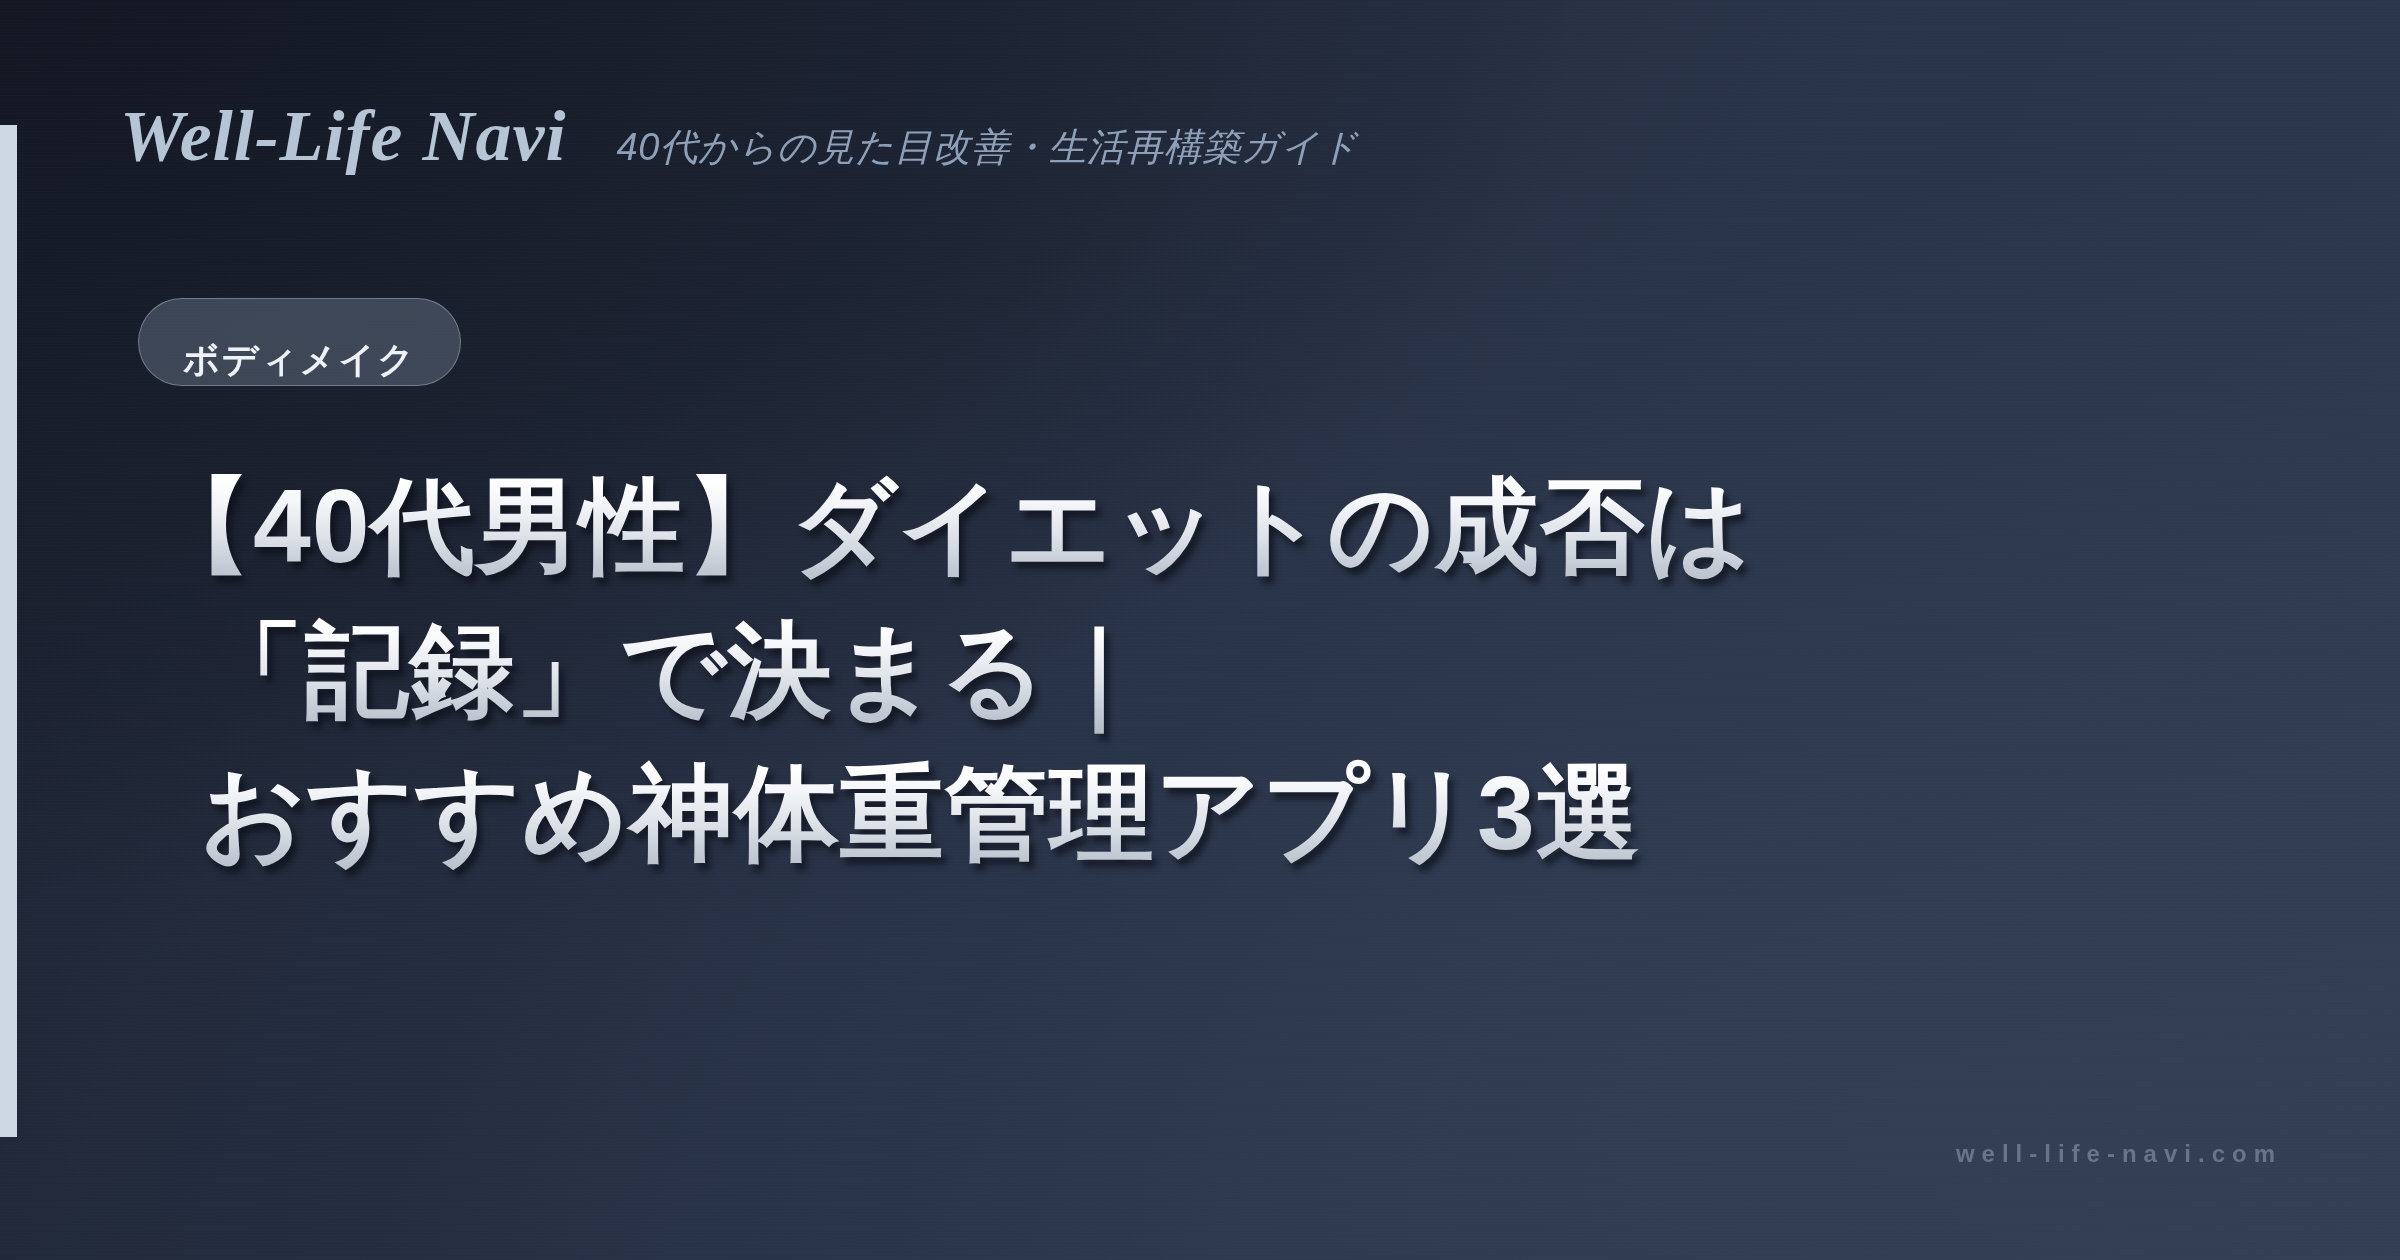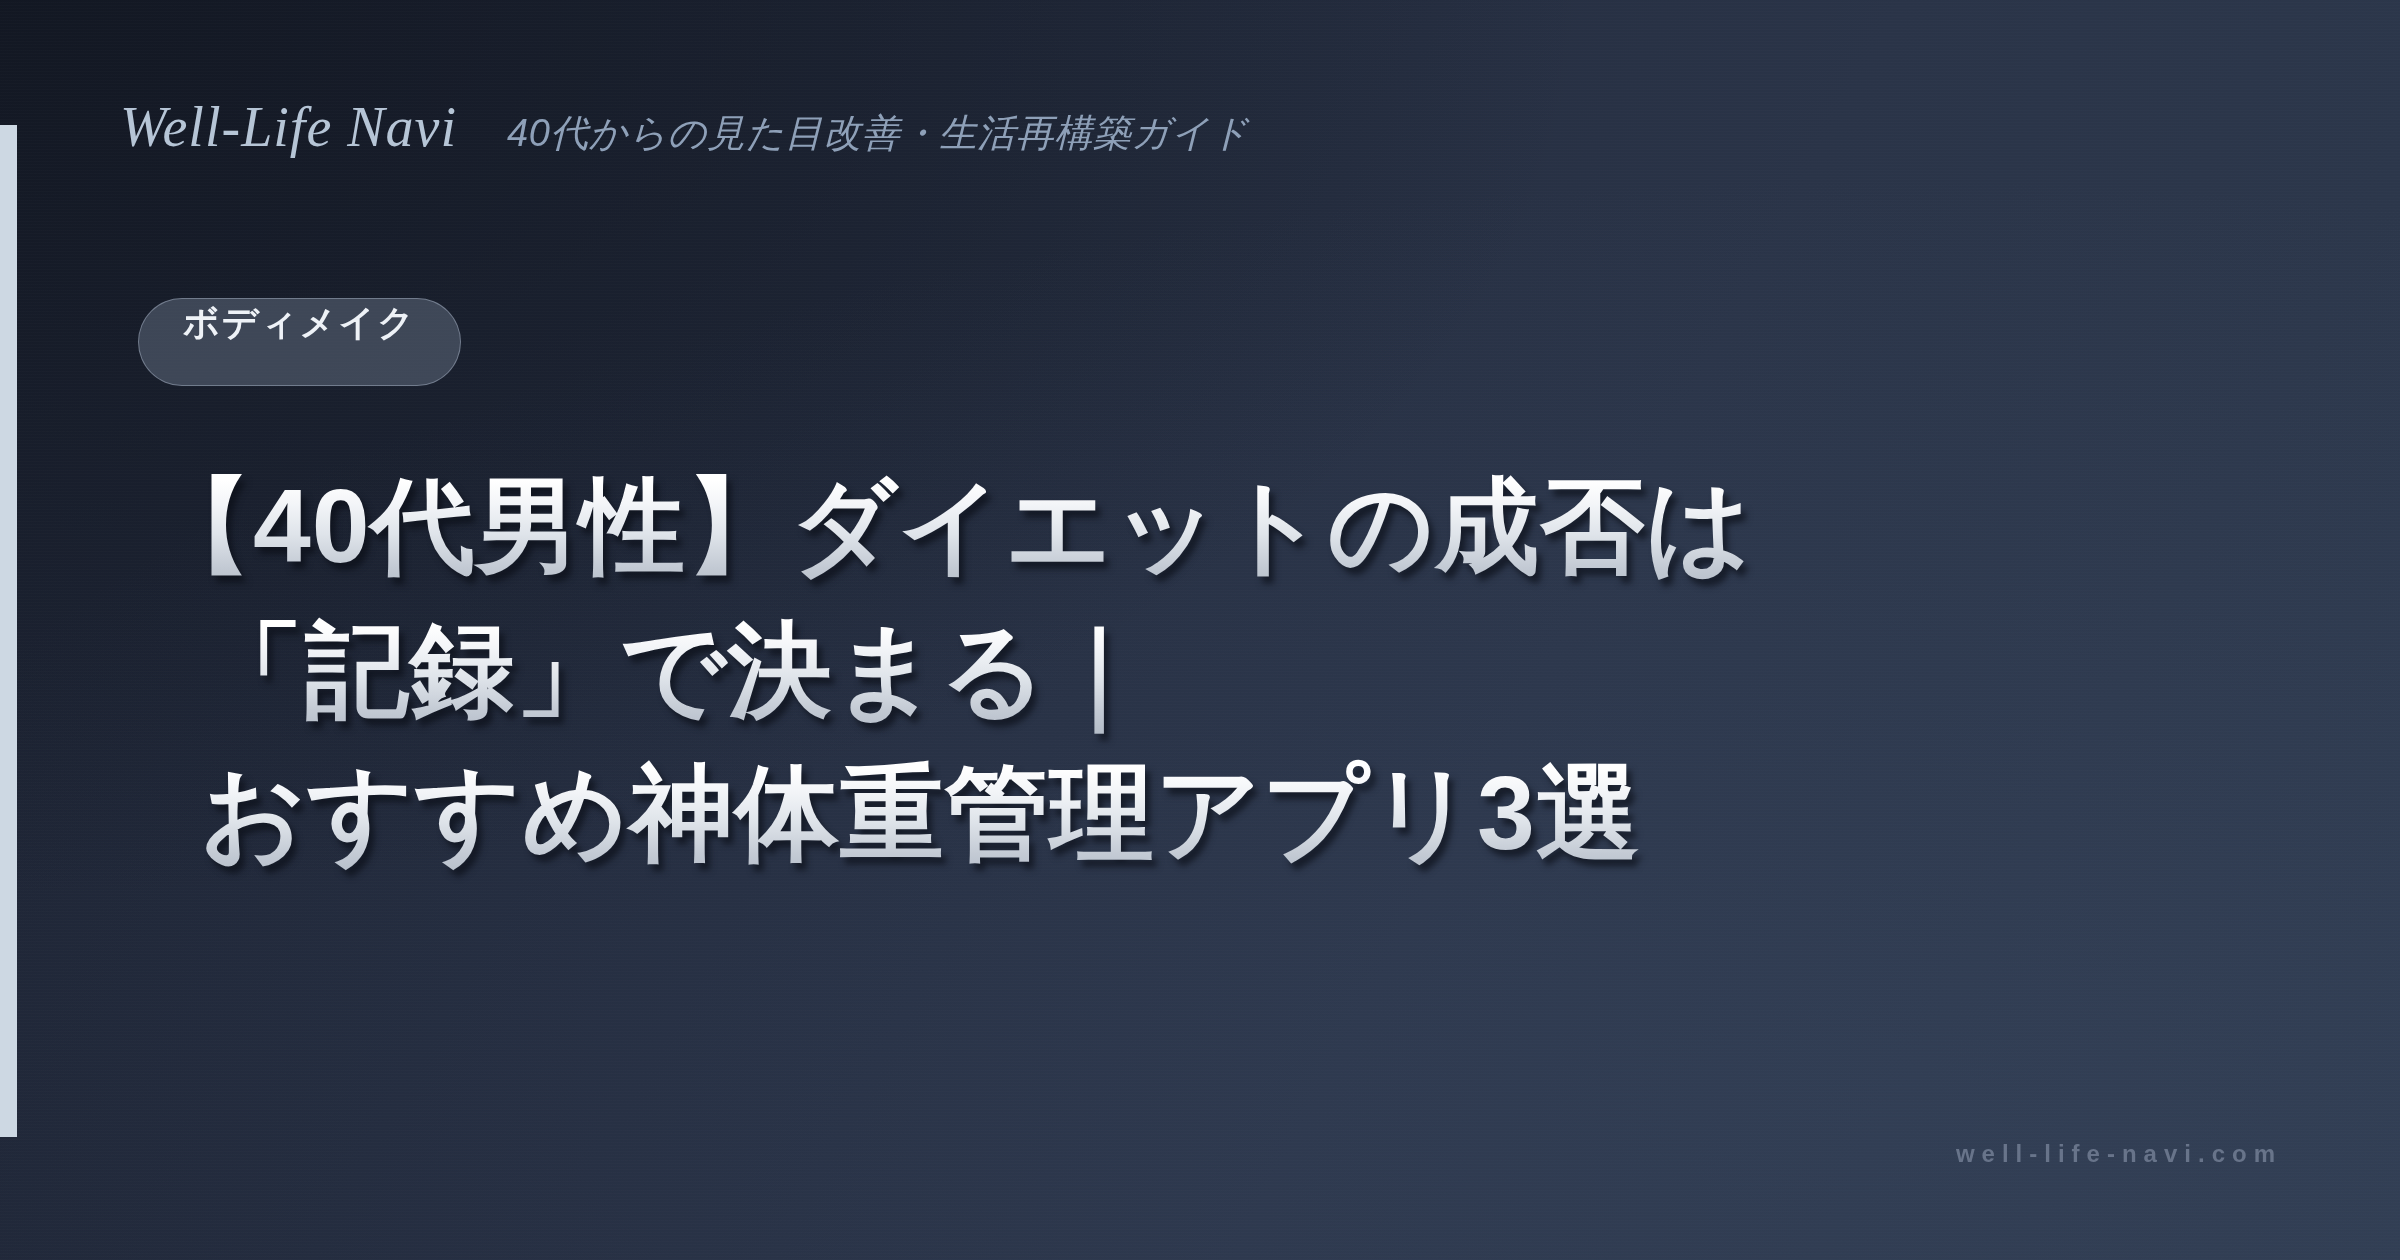--- a/index.html
+++ b/index.html
@@ -46,40 +46,40 @@
   .header{
     position:absolute;
     left:120px; top:95px;
     display:flex;
     align-items:baseline;
     gap:50px;
   }
   .brand{
     font-family:"Liberation Serif", serif;
     font-style:italic;
-    font-weight:400;
-    font-size:56px;
+    font-weight:700;
+    font-size:72px;
     letter-spacing:1px;
     color:#b6c5d6;
   }
   .tagline{
     font-family:"Liberation Sans", sans-serif;
     font-style:italic;
     font-size:38px;
     letter-spacing:0.5px;
     color:#8ea0b8;
     white-space:nowrap;
   }
 
   
   .badge{
     position:absolute;
     left:138px; top:298px;
     display:inline-flex;
-    align-items:flex-start;
+    align-items:flex-end;
     justify-content:center;
     height:88px;
     padding:0 44px;
     border-radius:999px;
     background:rgba(95,105,124,0.55);
     border:1.5px solid rgba(156,168,186,0.55);
     color:#eef2f7;
     font-size:36px;
     font-weight:700;
     letter-spacing:2px;

